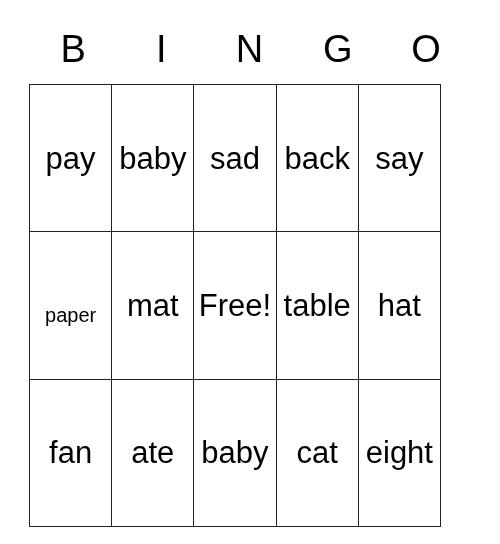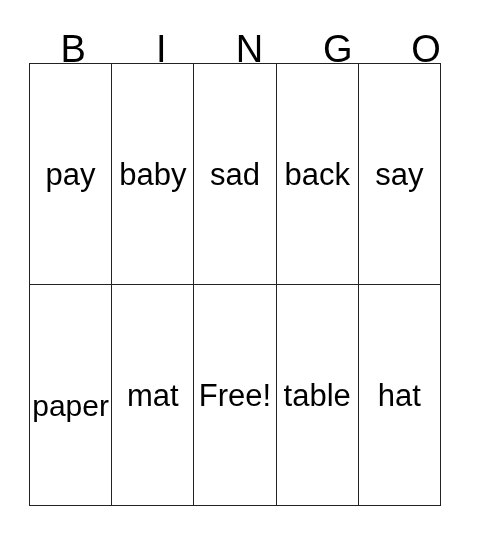--- a/index.html
+++ b/index.html
@@ -42,21 +42,21 @@
     font-weight: 400;
     letter-spacing: 0;
     color: #000000;
     padding-bottom: 2px;
   }
 
   
   .grid {
     position: absolute;
     left: 29px;
-    top: 63px;
+    top: 84px;
     width: 412px;
     height: 443px;
     border-collapse: collapse;
     border-spacing: 0;
     table-layout: fixed;
   }
   .grid tr {
     height: 88.6px;
   }
   .grid td {
@@ -67,21 +67,21 @@
     background: #ffffff;
     overflow: hidden;
     white-space: nowrap;
   }
   .cell-text {
     display: inline-block;
     font-size: 31px;
     line-height: 1;
     color: #000000;
   }
-  .cell-text.shrink-1 { font-size: 30px; margin-top: 21px; }
+  .cell-text.shrink-1 { font-size: 20px; margin-top: 21px; }
 </style>
 </head>
 <body>
 
 <div id="bingo-card">
 
   <div class="header-row">
     <div class="header-cell">B</div>
     <div class="header-cell">I</div>
     <div class="header-cell">N</div>
@@ -102,17 +102,24 @@
 
 
       <tr>
         <td><span class="cell-text shrink-1">paper</span></td>
         <td><span class="cell-text">mat</span></td>
         <td><span class="cell-text">Free!</span></td>
         <td><span class="cell-text">table</span></td>
         <td><span class="cell-text">hat</span></td>
       </tr>
 
+      <tr>
+        <td><span class="cell-text">fan</span></td>
+        <td><span class="cell-text">ate</span></td>
+        <td><span class="cell-text">baby</span></td>
+        <td><span class="cell-text">cat</span></td>
+        <td><span class="cell-text">eight</span></td>
+      </tr>
 
 
     </tbody>
   </table>
 </div>
 
 </body></html>

